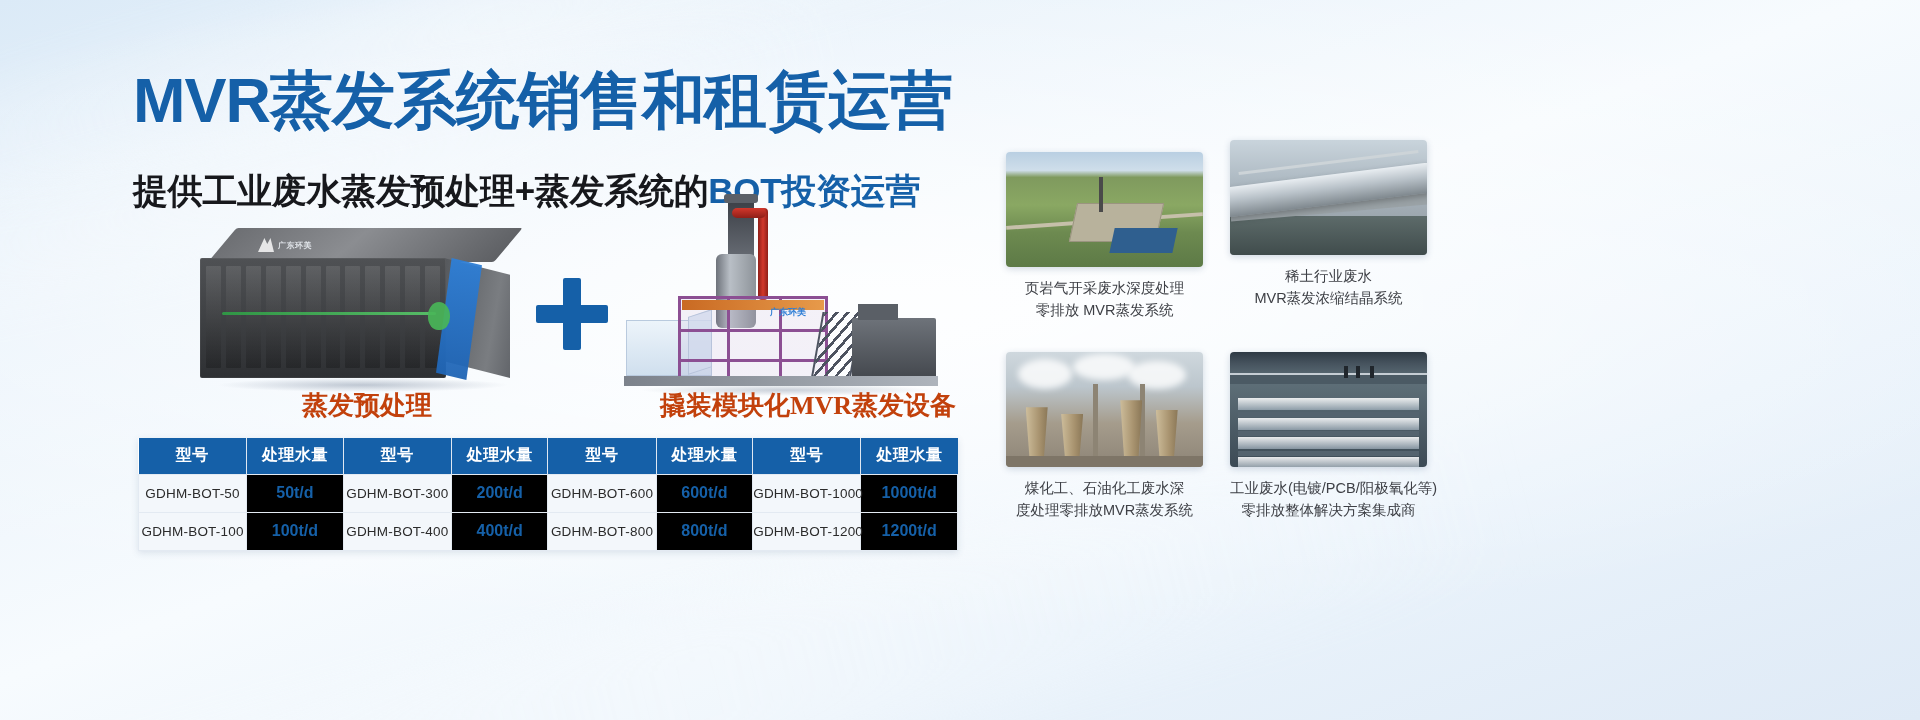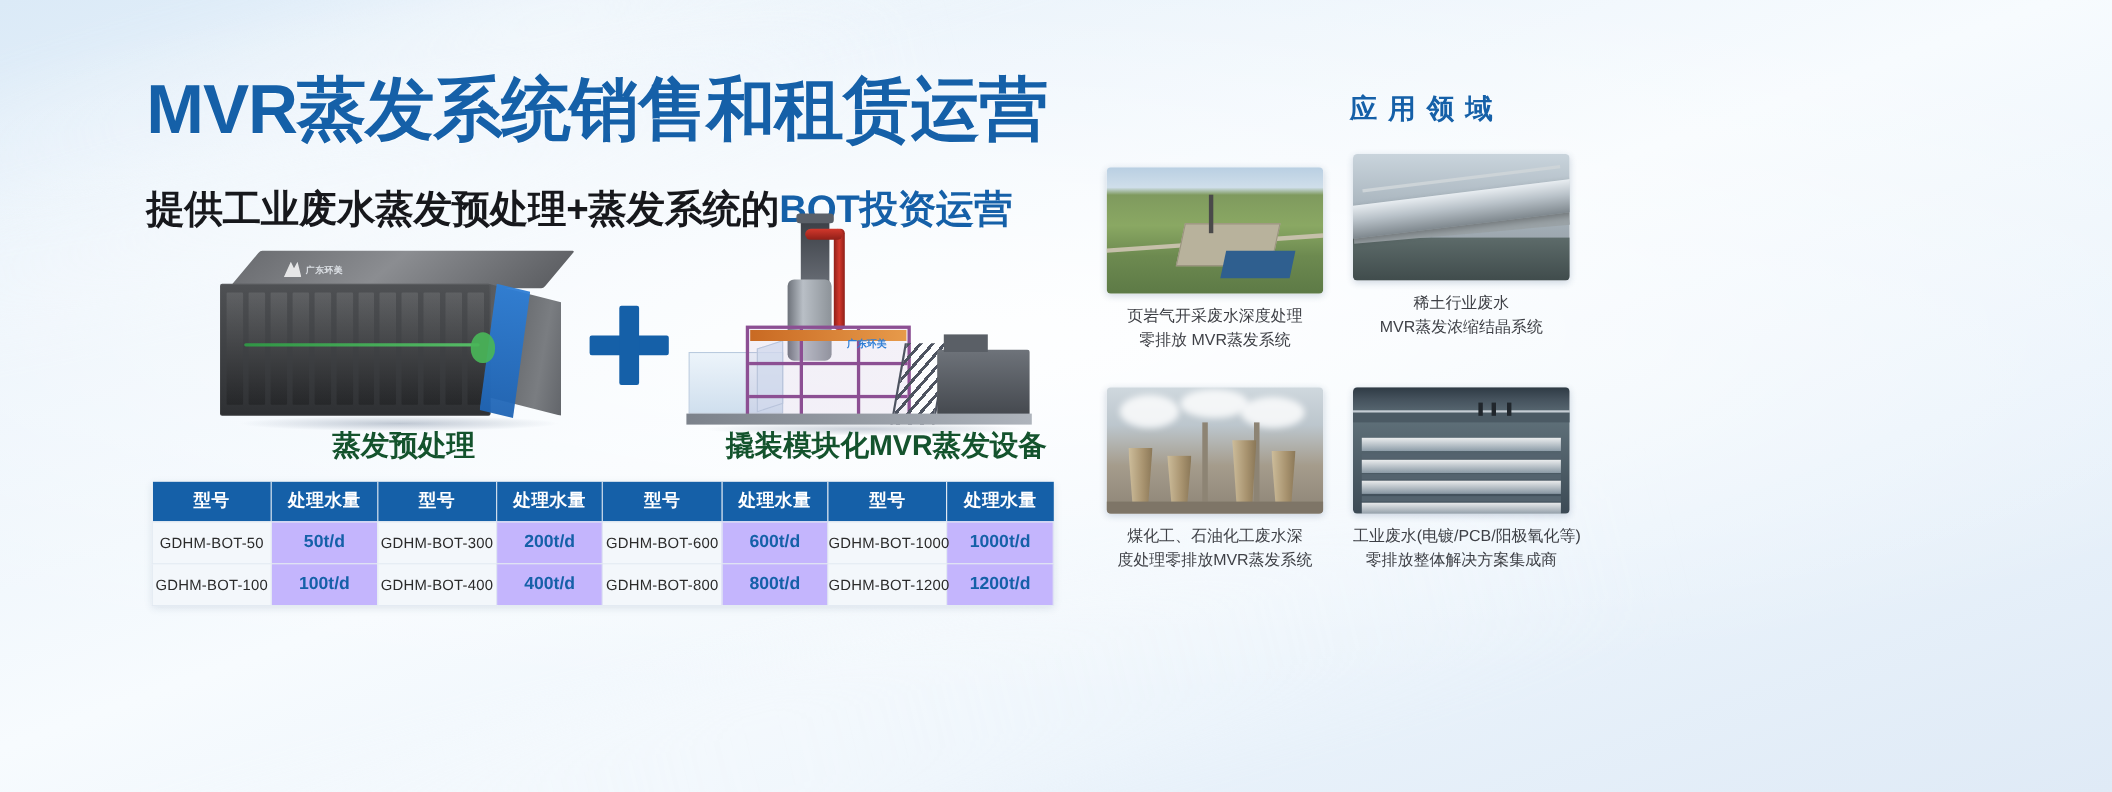--- a/index.html
+++ b/index.html
@@ -124,36 +124,36 @@
     border-left: 2px solid #4d5360; border-right: 2px solid #4d5360; transform: skewX(-10deg); }
   .sk-right { position: absolute; left: 232px; top: 118px; width: 84px; height: 60px;
     background: linear-gradient(180deg, #6e737a, #44484e); border-radius: 2px; }
   .sk-right::before { content:""; position:absolute; left:6px; top:-14px; width:40px; height:16px; background:#5a5f66; }
   .sk-base { position: absolute; left: 4px; top: 176px; width: 314px; height: 10px;
     background: linear-gradient(90deg, #7c828b, #aeb4bc); }
   .sk-badge { position: absolute; left: 150px; top: 106px; color: #2f7fd6; font-size: 9px; font-weight: 700; white-space: nowrap; }
   .sk-shadow { position: absolute; left: 20px; top: 184px; width: 290px; height: 12px;
     background: radial-gradient(50% 50% at 50% 50%, rgba(60,80,110,.26), rgba(60,80,110,0)); }
 
-  .cap { position: absolute; font-size: 26px; font-weight: 800; color: #14532d; white-space: nowrap; }
+  .cap { position: absolute; font-size: 26px; font-weight: 800; color: #c2410c; white-space: nowrap; font-family: Liberation Serif, serif; }
   .cap.left { left: 302px; top: 388px; }
   .cap.right { left: 620px; top: 388px; margin-left: 40px; }
 
   
   .spec-wrap { position: absolute; left: 138px; top: 438px; width: 820px; }
   table.spec { width: 100%; border-collapse: collapse; table-layout: fixed;
     box-shadow: 0 2px 7px rgba(40,70,110,.13); background: #fff; }
   table.spec th {
     background: #1560a8; color: #fff; font-size: 16px; font-weight: 600;
     height: 36px; border-right: 1px solid #dfe8f2; letter-spacing: .5px;
   }
   table.spec th:last-child { border-right: none; }
   table.spec td {
     height: 38px; text-align: center; font-size: 14px; color: #333;
-    border: 1px solid #e3eaf2; background: #c4b5fd; white-space: nowrap;
+    border: 1px solid #e3eaf2; background: #000000; white-space: nowrap;
   }
   table.spec td.model { background: #f3f7fb; font-size: 13.5px; color: #2b2b2b; letter-spacing: .2px; }
   table.spec td.flow { color: #1560a8; font-weight: 800; font-size: 16px; }
   table.spec col.c-model { width: 13.2%; }
   table.spec col.c-flow  { width: 11.8%; }
 
   
   .panel-title {
     position: absolute; left: 1132px; top: 82px; width: 330px; text-align: center;
     font-size: 25px; font-weight: 800; color: #1560a8; letter-spacing: 10px;
@@ -334,21 +334,20 @@
           <td class="flow">400t/d</td>
           <td class="model">GDHM-BOT-800</td>
           <td class="flow">800t/d</td>
           <td class="model">GDHM-BOT-1200</td>
           <td class="flow">1200t/d</td>
         </tr>
       </tbody>
     </table>
   </div>
 
-  <div class="panel-title">应用领域</div>
 
   <div class="grid">
 
     <div class="card c0">
       <div class="thumb t-shale">
         <div class="sky"></div>
         <div class="road"></div>
         <div class="pad"></div>
         <div class="pond"></div>
         <div class="rig"></div>

